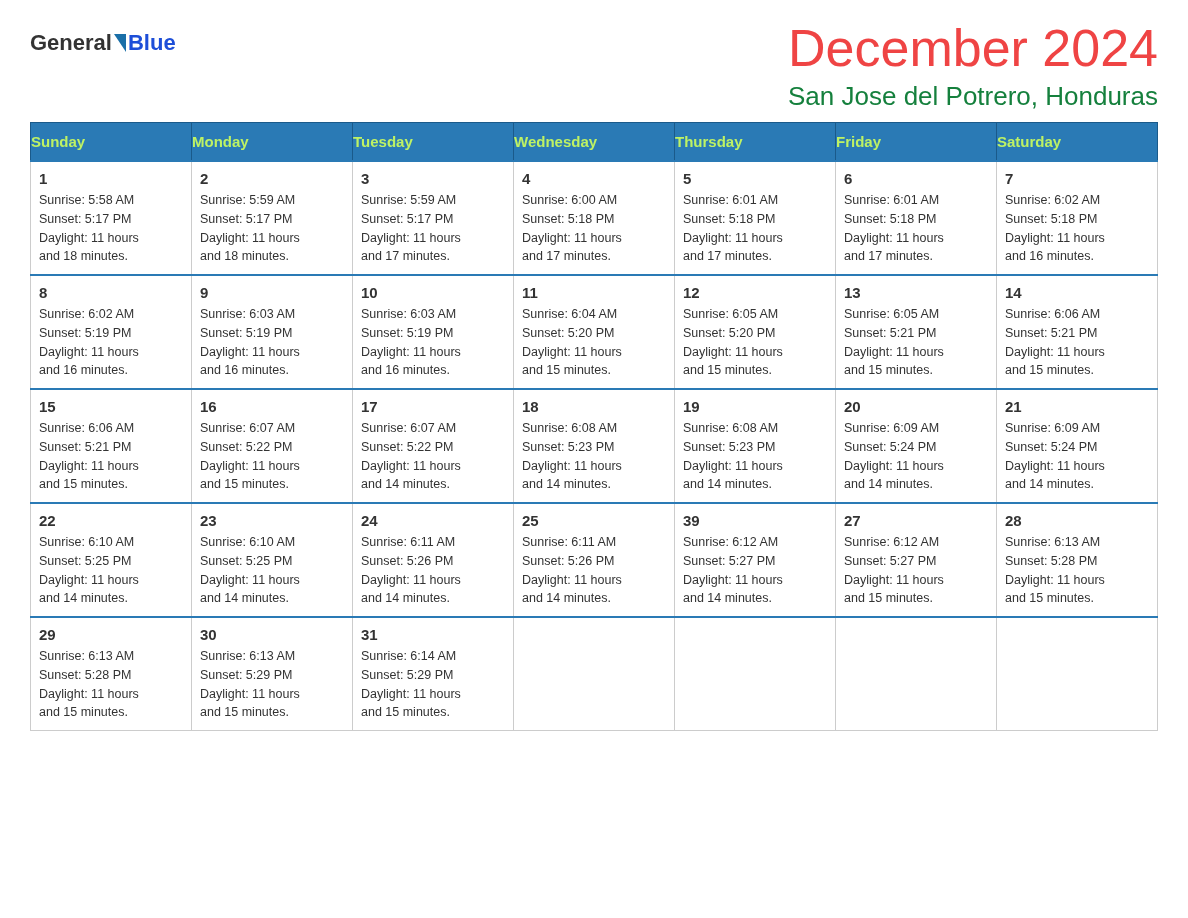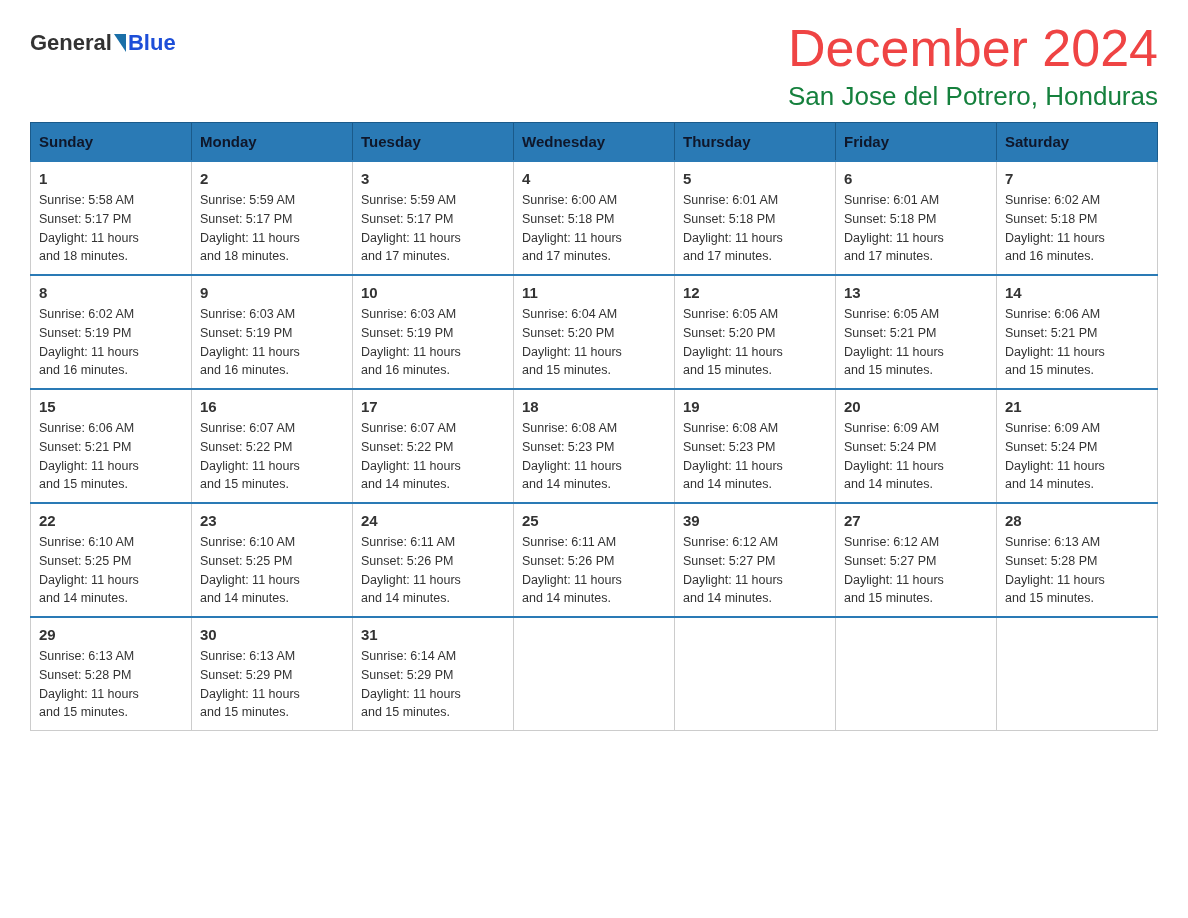--- a/index.html
+++ b/index.html
@@ -59,22 +59,22 @@
       color: #15803d;
       margin-top: 4px;
     }
     .calendar {
       width: 100%;
       border-collapse: collapse;
       margin-top: 10px;
     }
     .calendar th {
       background-color: #2a7ab5;
-      color: #0f172a;
-      padding: 10px 8px;
+      color: #bef264;
+      padding: 10px 0;
       font-size: 15px;
       font-weight: bold;
       text-align: left;
       border: 1px solid #1a5a8a;
     }
     .calendar td {
       vertical-align: top;
       padding: 8px;
       border: 1px solid #ccc;
       border-top: 2px solid #2a7ab5;

